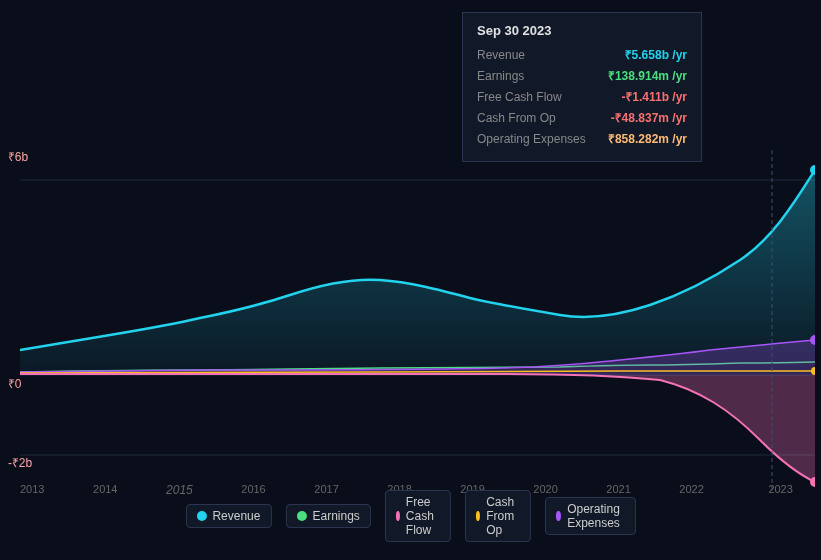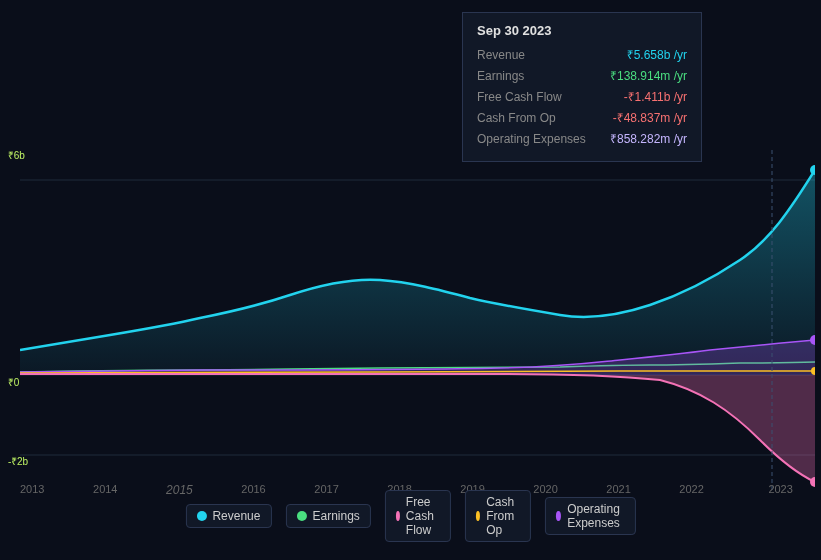--- a/index.html
+++ b/index.html
@@ -45,46 +45,46 @@
       font-size: 12px;
       margin-bottom: 4px;
     }
 
     .tooltip-label {
       color: #888;
       min-width: 120px;
     }
 
     .tooltip-value {
-      font-weight: normal;
+      font-weight: bold;
       text-align: center;
     }
 
     .tooltip-value.cyan { color: #22d3ee; }
     .tooltip-value.green { color: #4ade80; }
     .tooltip-value.red { color: #f87171; }
-    .tooltip-value.gray { color: #c4b5fd; }
+    .tooltip-value.gray { color: #fdba74; }
 
     .profit-margin {
       font-size: 11px;
       color: #888;
       margin-bottom: 4px;
       padding-left: 0;
     }
     .profit-margin span {
       color: #4ade80;
       font-weight: bold;
     }
 
     
     .y-label {
       position: absolute;
       left: 8px;
-      font-size: 10px;
-      color: #bef264;
+      font-size: 12px;
+      color: #fca5a5;
     }
 
     
     .x-label {
       position: absolute;
       bottom: 63px;
       font-size: 11px;
       color: #666;
       transform: translateX(-50%);
     }

